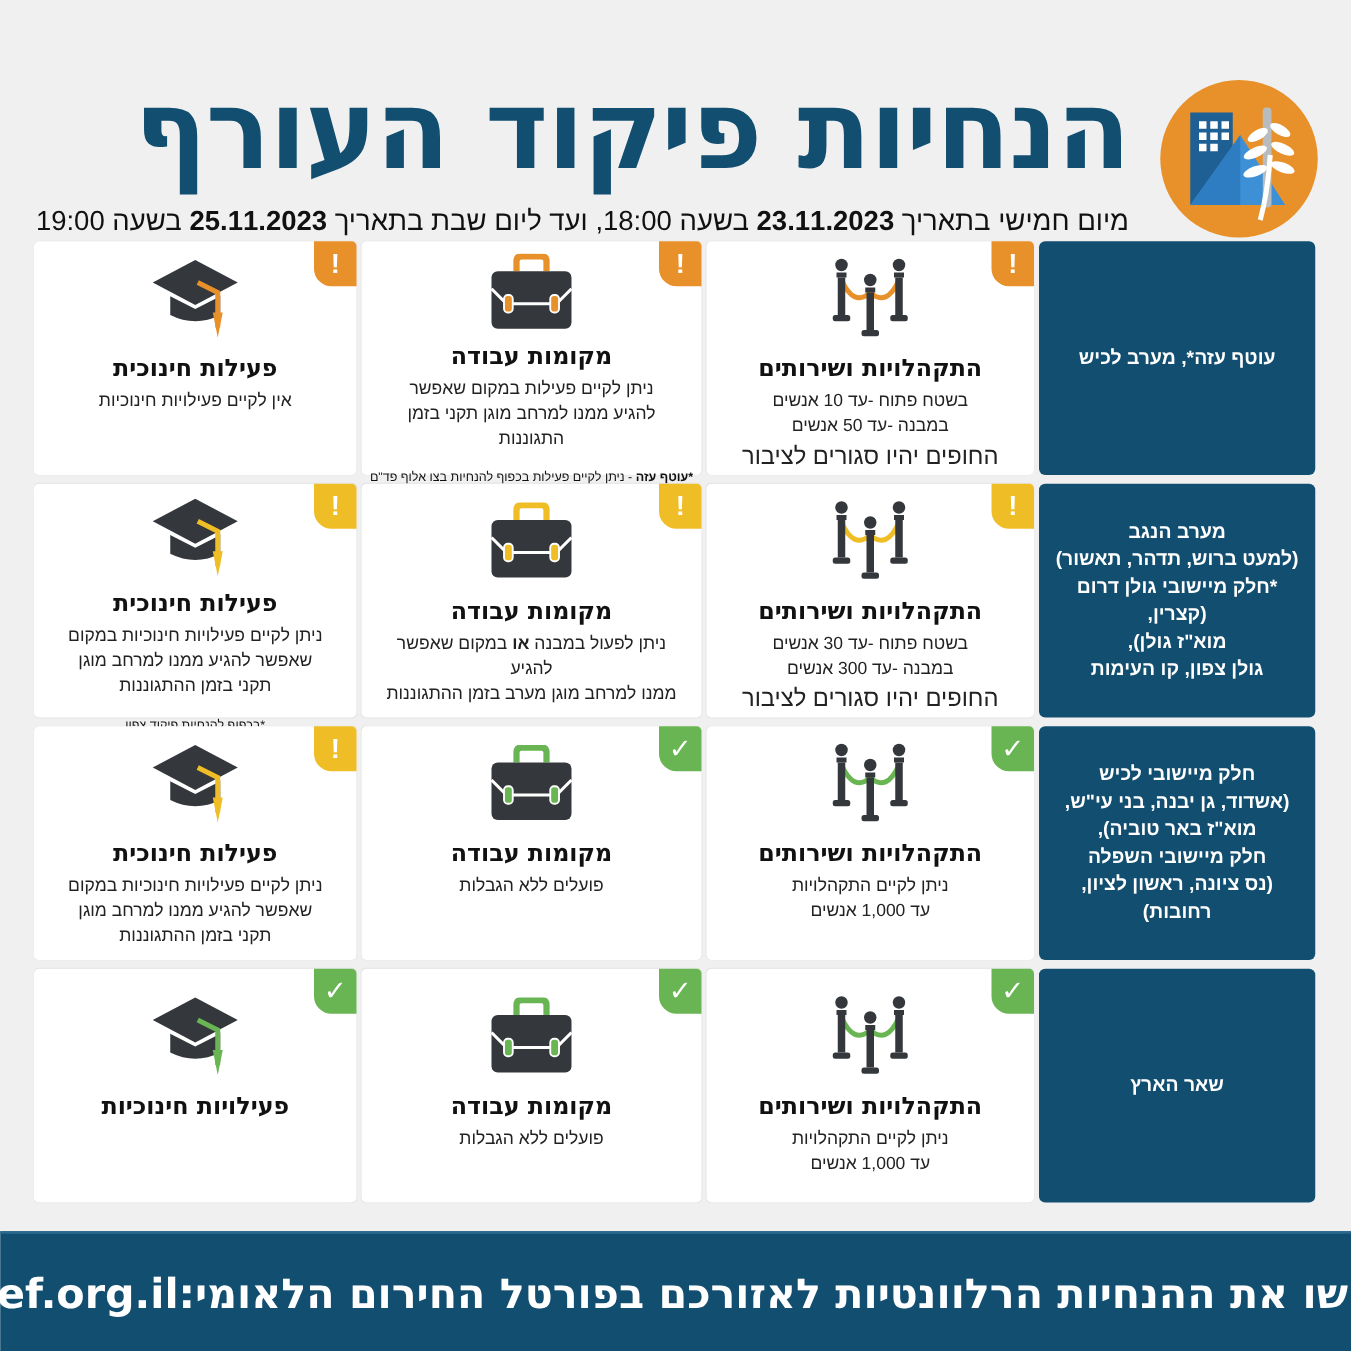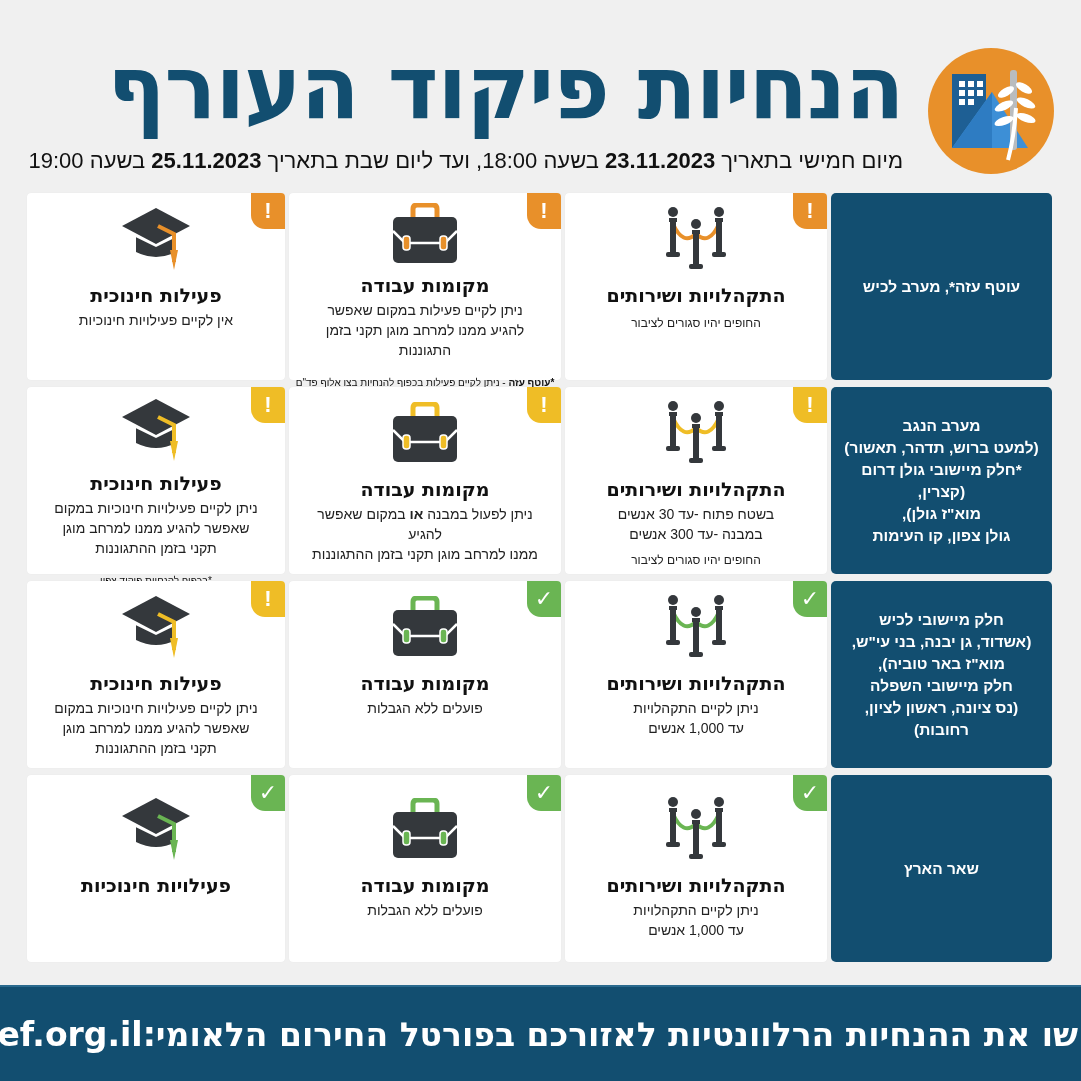--- a/index.html
+++ b/index.html
@@ -4,21 +4,21 @@
 <style>
   * { box-sizing: border-box; margin: 0; padding: 0; }
   html, body { width: 1081px; height: 1081px; overflow: hidden; }
   body {
     background: #f0f0f0;
     font-family: "Liberation Sans", "DejaVu Sans", sans-serif;
     position: relative;
     color: #111;
   }
   
-  .header { position: absolute; top: 0; left: 0; width: 1081px; height: 188px; }
+  .header { position: absolute; top: 16px; left: 0; width: 1081px; height: 188px; }
   .logo {
     position: absolute; left: 928px; top: 48px; width: 126px; height: 126px;
     border-radius: 50%; background: #e8902a; overflow: hidden;
   }
   .title {
     position: absolute; right: 178px; top: 38px;
     font-size: 88px; font-weight: 900; color: #124e70;
     letter-spacing: -1px; line-height: 100px; white-space: nowrap;
     font-family: "DejaVu Sans", sans-serif;
     transform: scaleX(0.98); transform-origin: right center;
@@ -68,21 +68,21 @@
     font-family: "DejaVu Sans", sans-serif;
   }
   .card-text {
     font-size: 14px; color: #222; line-height: 20px; margin-top: 3px; white-space: pre-line; padding: 0 10px; text-align: center;
   }
   .card-text b { font-weight: 900; margin-top: 16px; }
   .card-note {
     font-size: 10px; color: #111; line-height: 14px; margin-top: 16px; white-space: nowrap;
   }
   .card-note b { font-weight: 900; }
-  .card-extra { font-size: 12px; color: #222; line-height: 20px; margin-top: 6px; }
+  .card-extra { font-size: 19px; color: #222; line-height: 20px; margin-top: 6px; }
 
   
   .footer {
     position: absolute; left: 0; top: 985px; width: 1081px; height: 96px;
     background: #124e70; border-top: 2px solid #2a6a8e;
     display: flex; align-items: center; justify-content: center;
     color: #fff; font-size: 33px; font-weight: 700; white-space: nowrap;
     font-family: "DejaVu Sans", sans-serif;
   }
   .footer .url { direction: ltr; unicode-bidi: isolate; font-family: "DejaVu Sans", sans-serif; font-weight: 700; }
@@ -142,20 +142,22 @@
             <rect x="55" y="16" width="6" height="30"></rect>
             <rect x="51" y="46" width="14" height="5" rx="2"></rect>
             <circle cx="35" cy="18" r="5"></circle>
             <rect x="31" y="24" width="8" height="4"></rect>
             <rect x="32" y="28" width="6" height="30"></rect>
             <rect x="28" y="58" width="14" height="5" rx="2"></rect>
           </g>
         </svg>
     </div>
     <div class="card-title">התקהלויות ושירותים</div>
+    <div class="card-text">בשטח פתוח -עד 10 אנשים
+במבנה -עד 50 אנשים</div>
     <div class="card-extra">החופים יהיו סגורים לציבור</div>
   </div>
   <div class="card">
     <div class="badge orange">!</div>
     <div class="icon">
       <svg width="68" height="62" viewBox="0 0 68 62">
           <path d="M22 14 V6 Q22 2 26 2 H42 Q46 2 46 6 V14" stroke="#e8902a" stroke-width="5" fill="none"></path>
           <rect x="2" y="14" width="64" height="46" rx="5" fill="#34383c"></rect>
           <path d="M2 28 L14 40 H54 L66 28" stroke="#fff" stroke-width="2.5" fill="none"></path>
           <rect x="12" y="33" width="7" height="14" rx="3" fill="#e8902a" stroke="#fff" stroke-width="1.5"></rect>
@@ -219,21 +221,21 @@
       <svg width="68" height="62" viewBox="0 0 68 62">
           <path d="M22 14 V6 Q22 2 26 2 H42 Q46 2 46 6 V14" stroke="#efbd26" stroke-width="5" fill="none"></path>
           <rect x="2" y="14" width="64" height="46" rx="5" fill="#34383c"></rect>
           <path d="M2 28 L14 40 H54 L66 28" stroke="#fff" stroke-width="2.5" fill="none"></path>
           <rect x="12" y="33" width="7" height="14" rx="3" fill="#efbd26" stroke="#fff" stroke-width="1.5"></rect>
           <rect x="49" y="33" width="7" height="14" rx="3" fill="#efbd26" stroke="#fff" stroke-width="1.5"></rect>
         </svg>
     </div>
     <div class="card-title">מקומות עבודה</div>
     <div class="card-text"><span>ניתן לפעול במבנה </span><b>או</b><span> במקום שאפשר להגיע
-ממנו למרחב מוגן תקני בזמן ההתגוננות</span></div>
+ממנו למרחב מוגן מערב בזמן ההתגוננות</span></div>
   </div>
   <div class="card">
     <div class="badge yellow">!</div>
     <div class="icon">
       <svg width="72" height="66" viewBox="0 0 72 66">
           <polygon points="36,2 70,20 36,38 2,20" fill="#34383c"></polygon>
           <path d="M16 30 V46 Q36 56 56 46 V30 L36 40 Z" fill="#34383c"></path>
           <path d="M16 30 L36 40 L56 30" stroke="#fff" stroke-width="2" fill="none"></path>
           <path d="M38 20 L54 28 V56" stroke="#efbd26" stroke-width="4" fill="none"></path>
           <path d="M50 44 L54 64 L58 44 Z" fill="#efbd26"></path>

